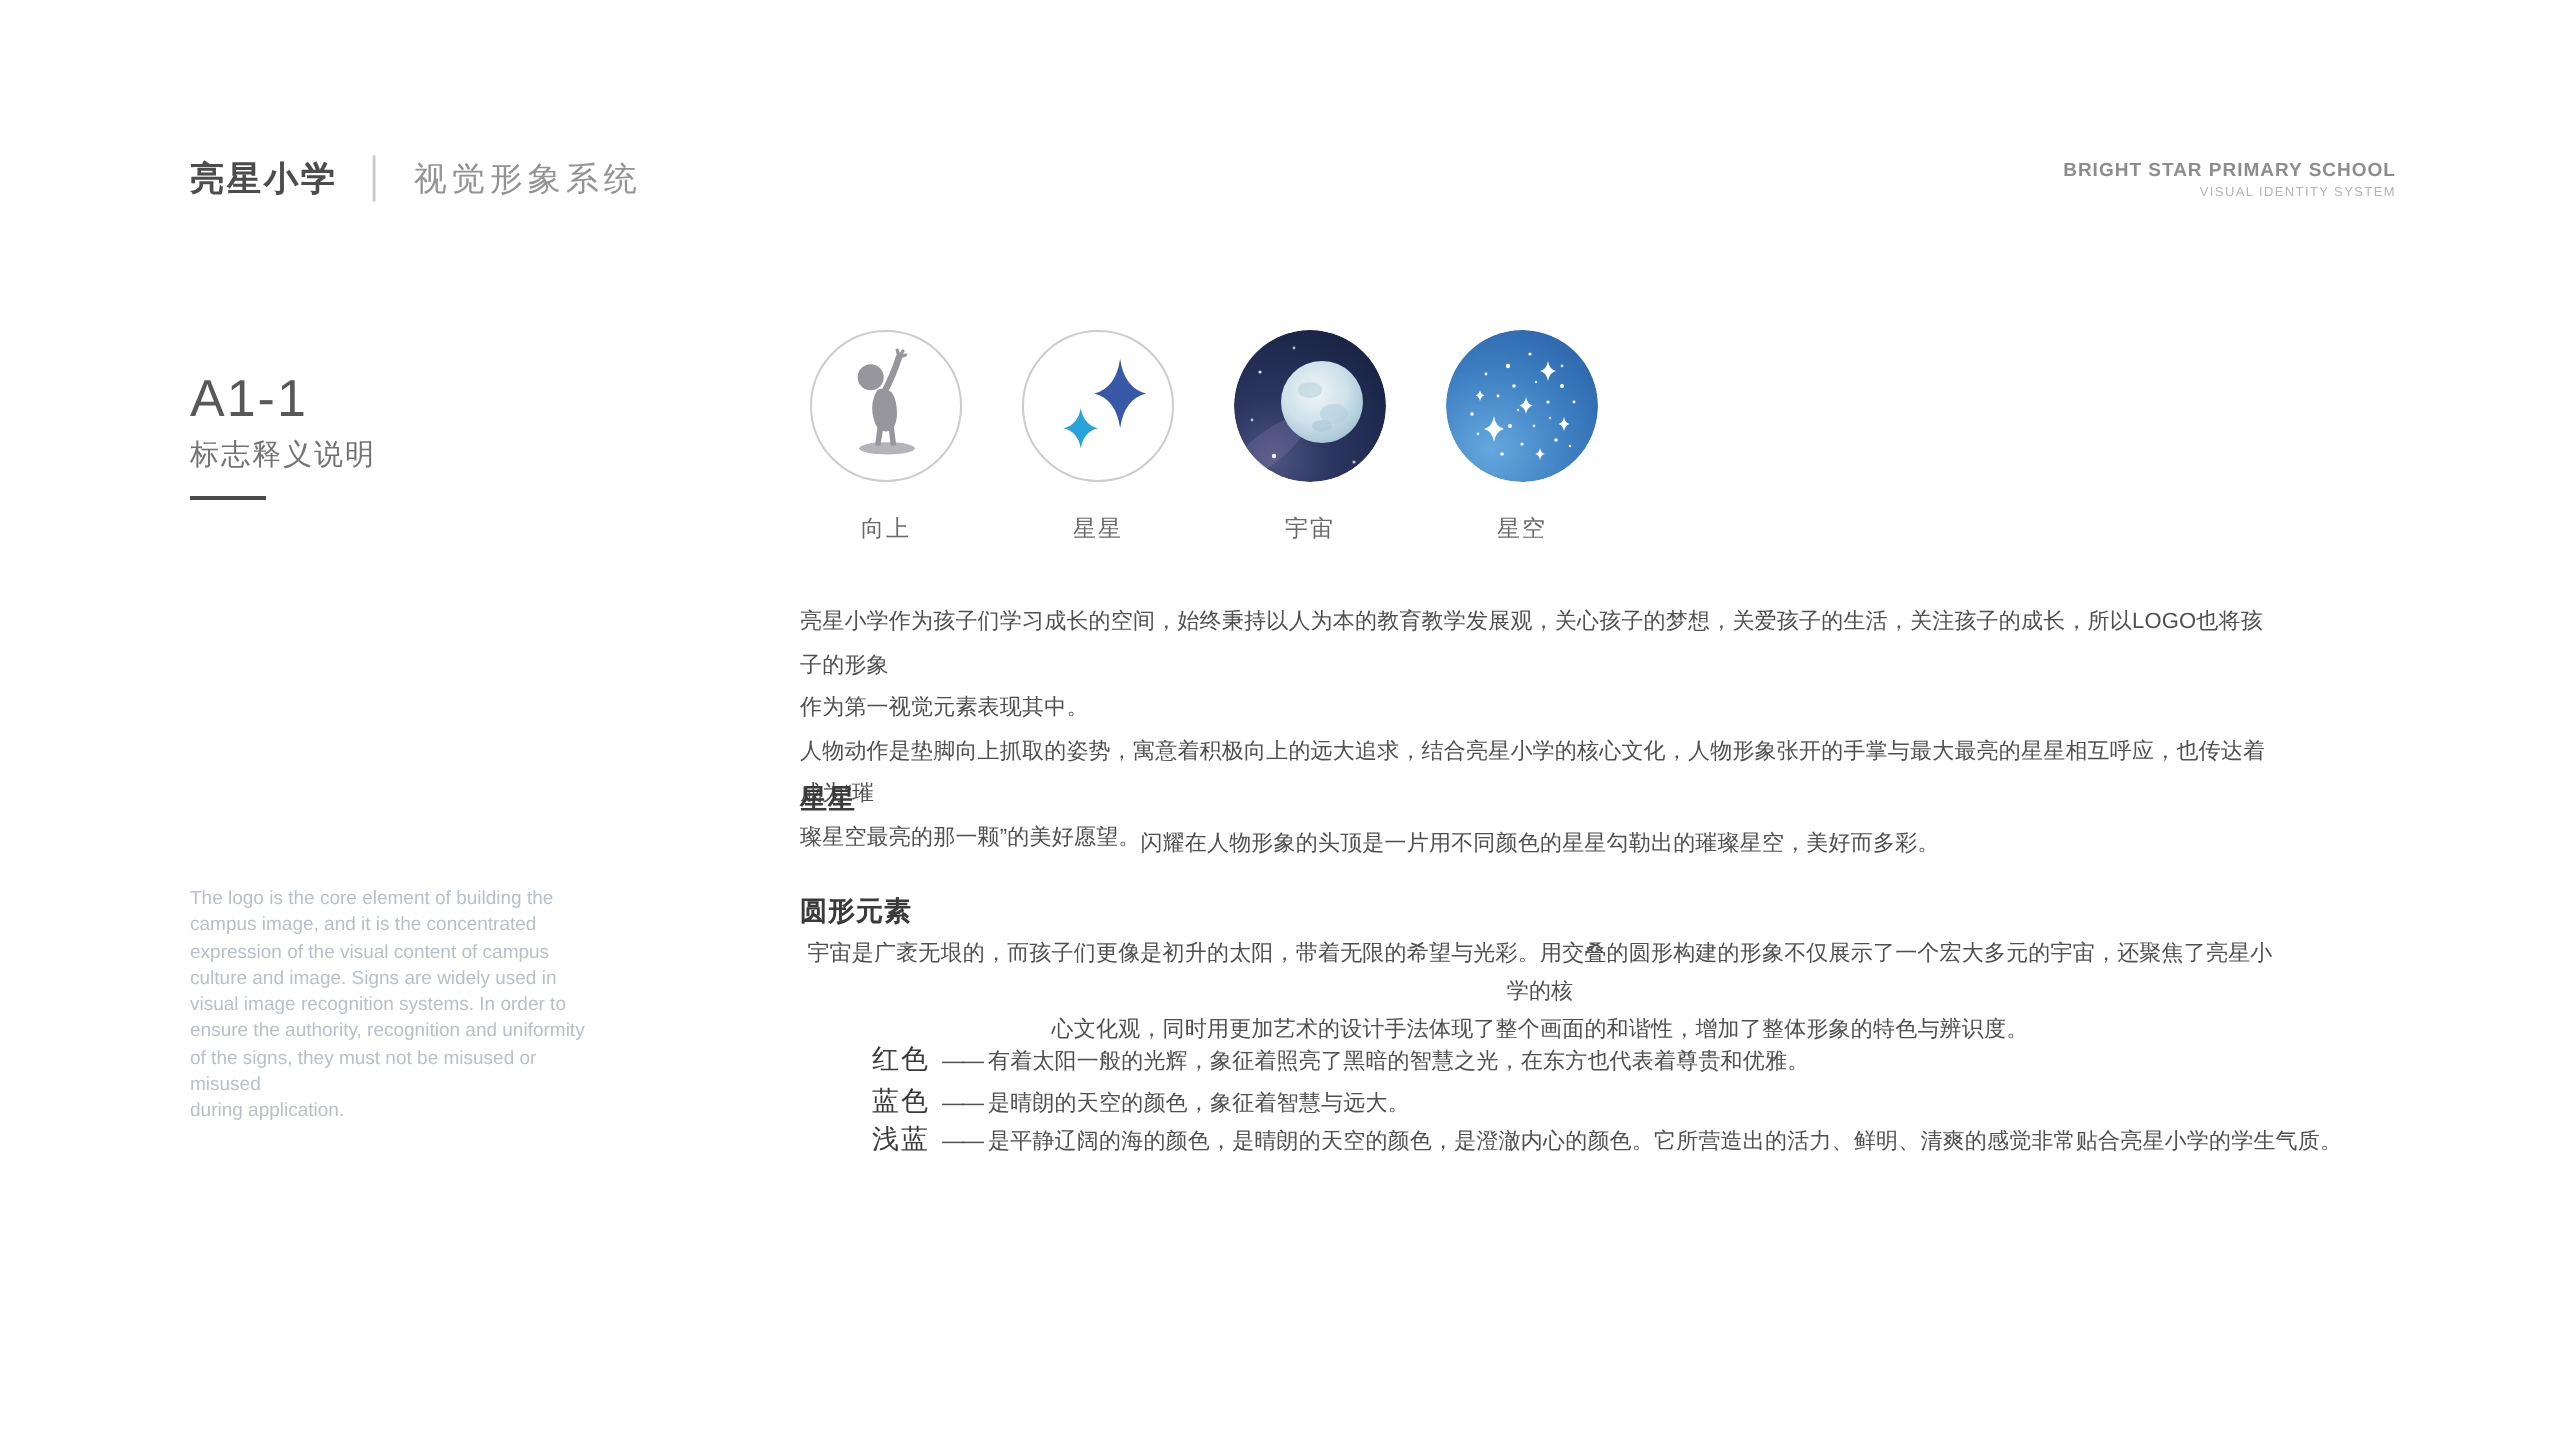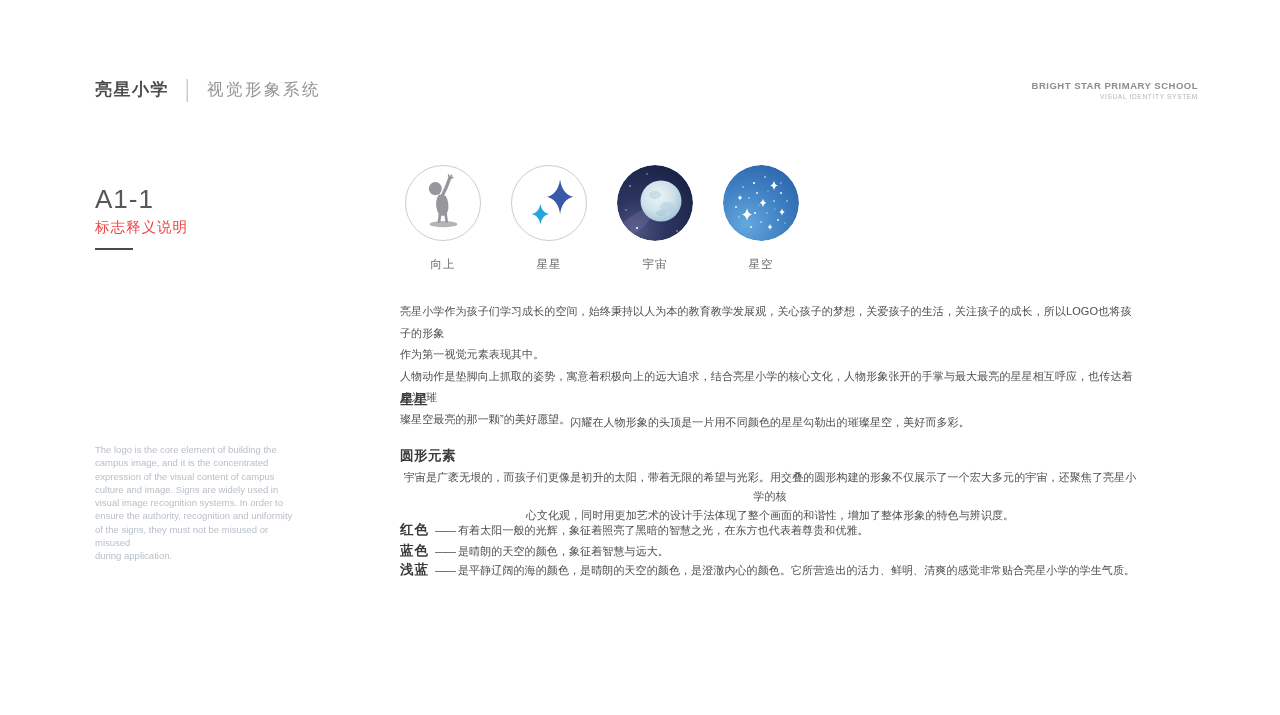--- a/index.html
+++ b/index.html
@@ -10,42 +10,42 @@
   
   .hdr-left{position:absolute;left:95px;top:78px;display:flex;align-items:center;}
   .hdr-school{font-size:17px;font-weight:bold;color:#4c4c4c;letter-spacing:1.5px;}
   .hdr-sep{font-size:19px;color:#c9c9c9;margin:0 13px;font-weight:300;}
   .hdr-sys{font-size:16.5px;color:#939393;letter-spacing:2.5px;}
   .hdr-right{position:absolute;right:82px;top:80px;text-align:right;}
   .hdr-en1{font-size:9.5px;font-weight:bold;color:#8d8d8d;letter-spacing:.5px;padding-left:18px;}
   .hdr-en2{font-size:6.5px;color:#b4b4b4;letter-spacing:.7px;margin-top:2px;}
   
   .sec-code{position:absolute;left:95px;top:184px;font-size:26px;color:#585858;letter-spacing:1px;}
-  .sec-title{position:absolute;left:95px;top:218px;font-size:14.5px;color:#ef4444;letter-spacing:1px;}
+  .sec-title{position:absolute;left:95px;top:218px;font-size:14.5px;color:#737373;letter-spacing:1px;}
   .sec-line{position:absolute;left:95px;top:248px;width:38px;height:2px;background:#4a4a4a;}
   .intro-zh{position:absolute;left:95px;top:293px;width:190px;font-size:11px;line-height:21.3px;
             letter-spacing:.35px;color:#a5a5a5;white-space:pre-line;}
   .intro-en{position:absolute;left:95px;top:443px;width:210px;font-size:9.5px;line-height:13.3px;
             color:#b9c0c9;white-space:pre-line;}
   
   .logo-el{position:absolute;top:165px;width:106px;display:flex;flex-direction:column;align-items:center;}
   .circle{width:76px;height:76px;border-radius:50%;overflow:hidden;}
   .c-outline{border:1.5px solid #cccccc;box-sizing:border-box;background:#fff;display:flex;
              align-items:center;justify-content:center;}
   .c-outline svg{width:73px;height:73px;}
   .circle svg{display:block;}
   .el-label{margin-top:16px;font-size:11.5px;color:#6a6a6a;letter-spacing:1px;}
   
   .main-intro{position:absolute;left:400px;top:301px;width:740px;font-size:11px;line-height:21.6px;
               color:#4f4f4f;white-space:pre-line;letter-spacing:.1px;}
   .sec-h{position:absolute;left:400px;font-size:13.5px;font-weight:bold;color:#3a3a3a;letter-spacing:.5px;}
   .sec-b{position:absolute;left:400px;width:740px;font-size:11px;line-height:19px;color:#4f4f4f;
          white-space:pre-line;letter-spacing:.1px;text-align:center;}
   .color-row{position:absolute;left:400px;display:flex;align-items:baseline;white-space:nowrap;}
-  .color-name{font-size:13.5px;font-weight:bold;color:#3a3a3a;letter-spacing:1px;}
+  .color-name{font-size:13.5px;font-weight:normal;color:#3a3a3a;letter-spacing:1px;margin-left:36px;}
   .color-dash{font-size:11px;color:#4f4f4f;margin:0 3px 0 6px;letter-spacing:-1px;}
   .color-desc{font-size:11px;color:#4f4f4f;letter-spacing:.1px;}
 </style>
 </head>
 <body>
 
 <div class="page">
 
   <div class="hdr-left">
     <span class="hdr-school">亮星小学</span>

